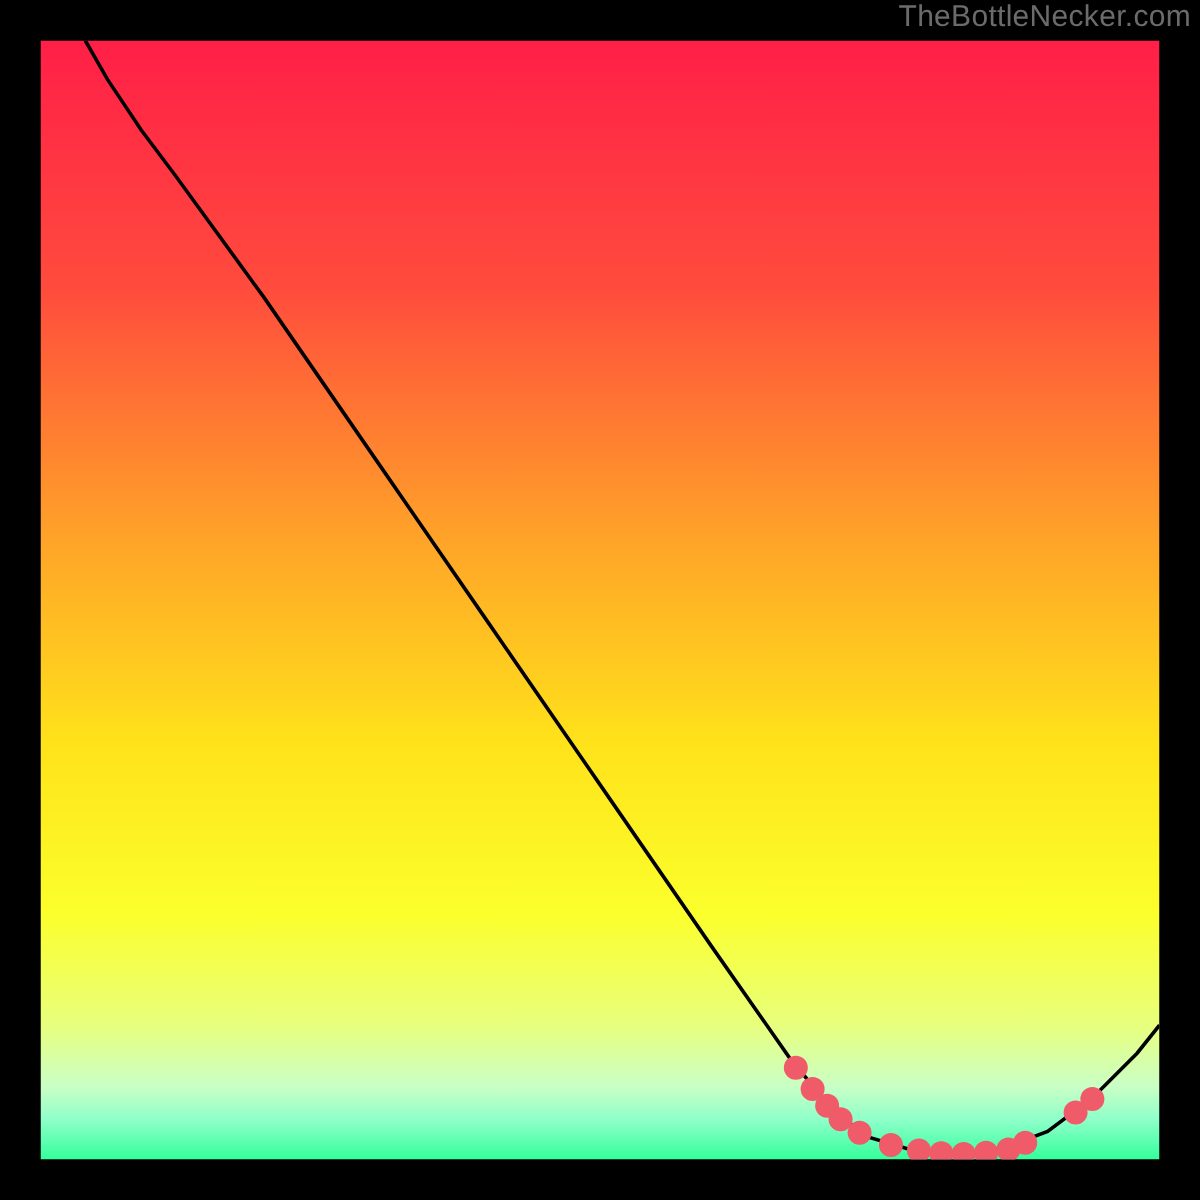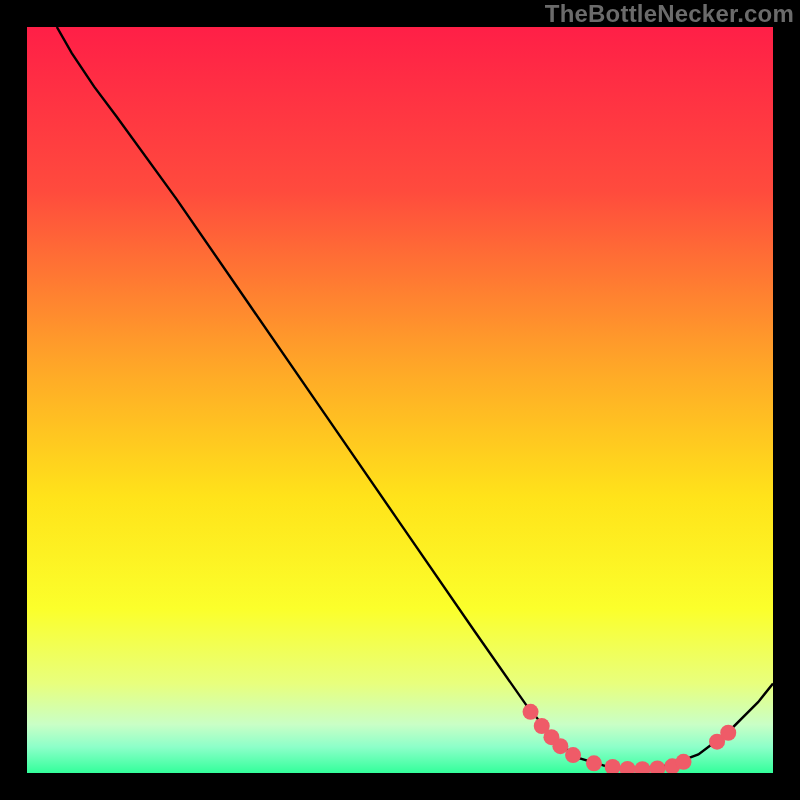--- a/index.html
+++ b/index.html
@@ -14,22 +14,22 @@
   .frame {
     position: relative;
     width: 800px;
     height: 800px;
     background: #000;
   }
   .attribution {
     position: absolute;
     top: 0;
     right: 6px;
-    font-size: 24px;
-    font-weight: 700;
+    font-size: 20px;
+    font-weight: 400;
     color: #6b6b6b;
     letter-spacing: 0.2px;
   }
   .plot {
     position: absolute;
     left: 27px;
     top: 27px;
     width: 746px;
     height: 746px;
   }

